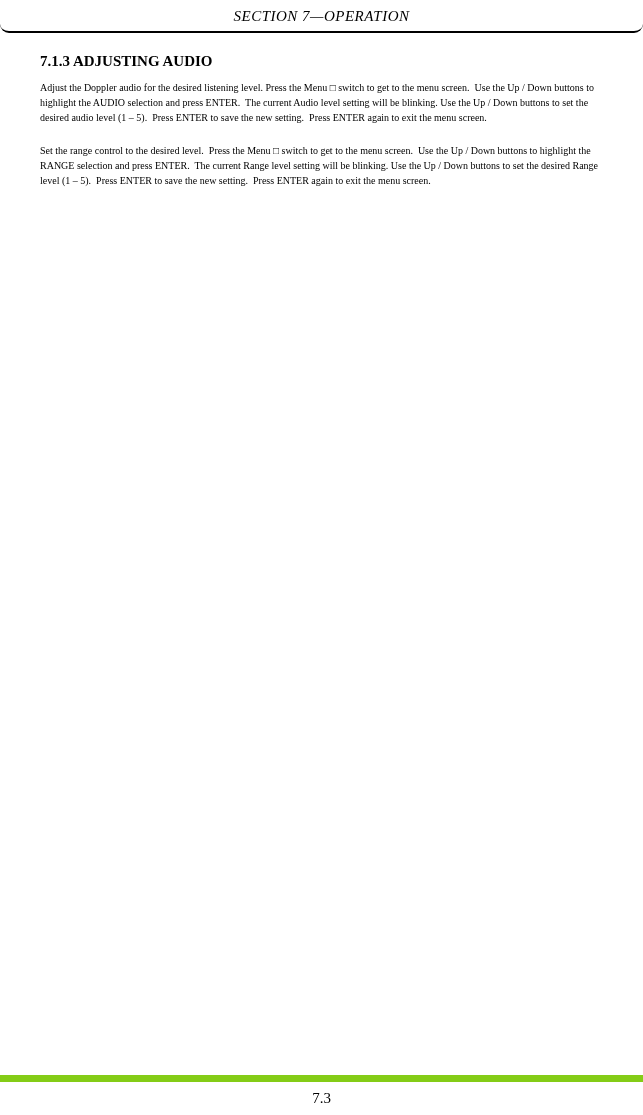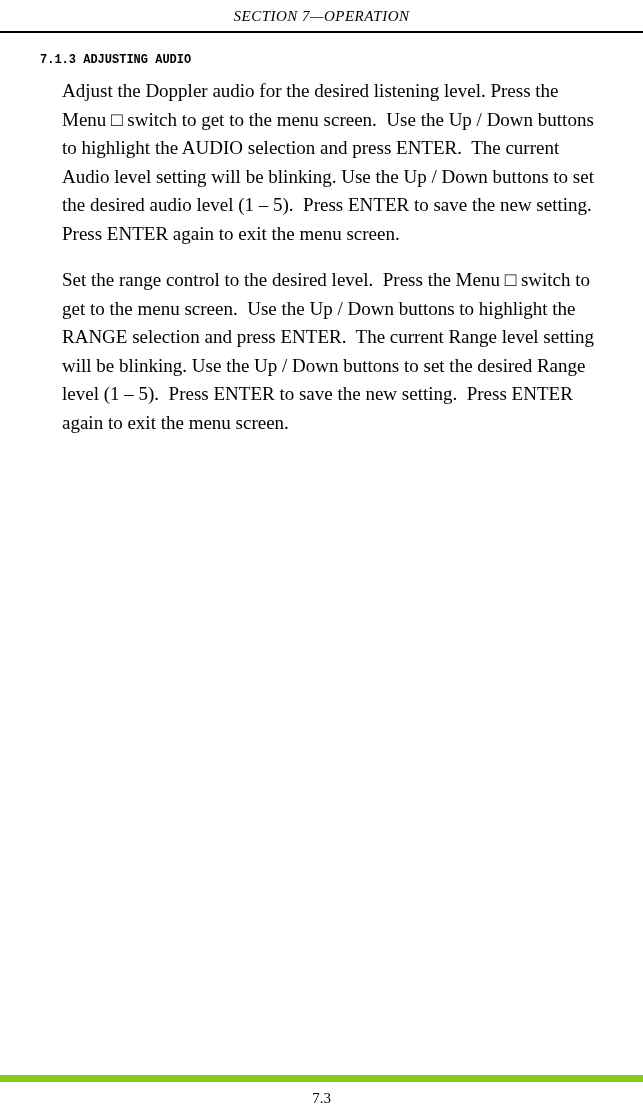--- a/index.html
+++ b/index.html
@@ -27,40 +27,39 @@
       padding: 0;
     }
 
     .header {
       text-align: center;
       padding: 8px 20px 6px 20px;
       border-bottom: 2px solid #000000;
       font-style: italic;
       font-size: 15px;
       letter-spacing: 0.5px;
+      border-radius: 9px;
     }
 
     .content {
       flex: 1;
       padding: 16px 40px 16px 40px;
     }
 
     .section-title {
-      font-size: 12px;
+      font-size: 15px;
       font-weight: bold;
       margin-bottom: 10px;
       margin-top: 4px;
-      font-family: Liberation Mono, monospace;
     }
 
     .body-text {
-      font-size: 19px;
+      font-size: 10px;
       line-height: 1.5;
       margin-bottom: 12px;
-      margin-left: 22px;
     }
 
     .section-block {
       margin-bottom: 18px;
     }
 
     .footer {
       text-align: center;
       padding: 8px 20px;
       font-size: 15px;

